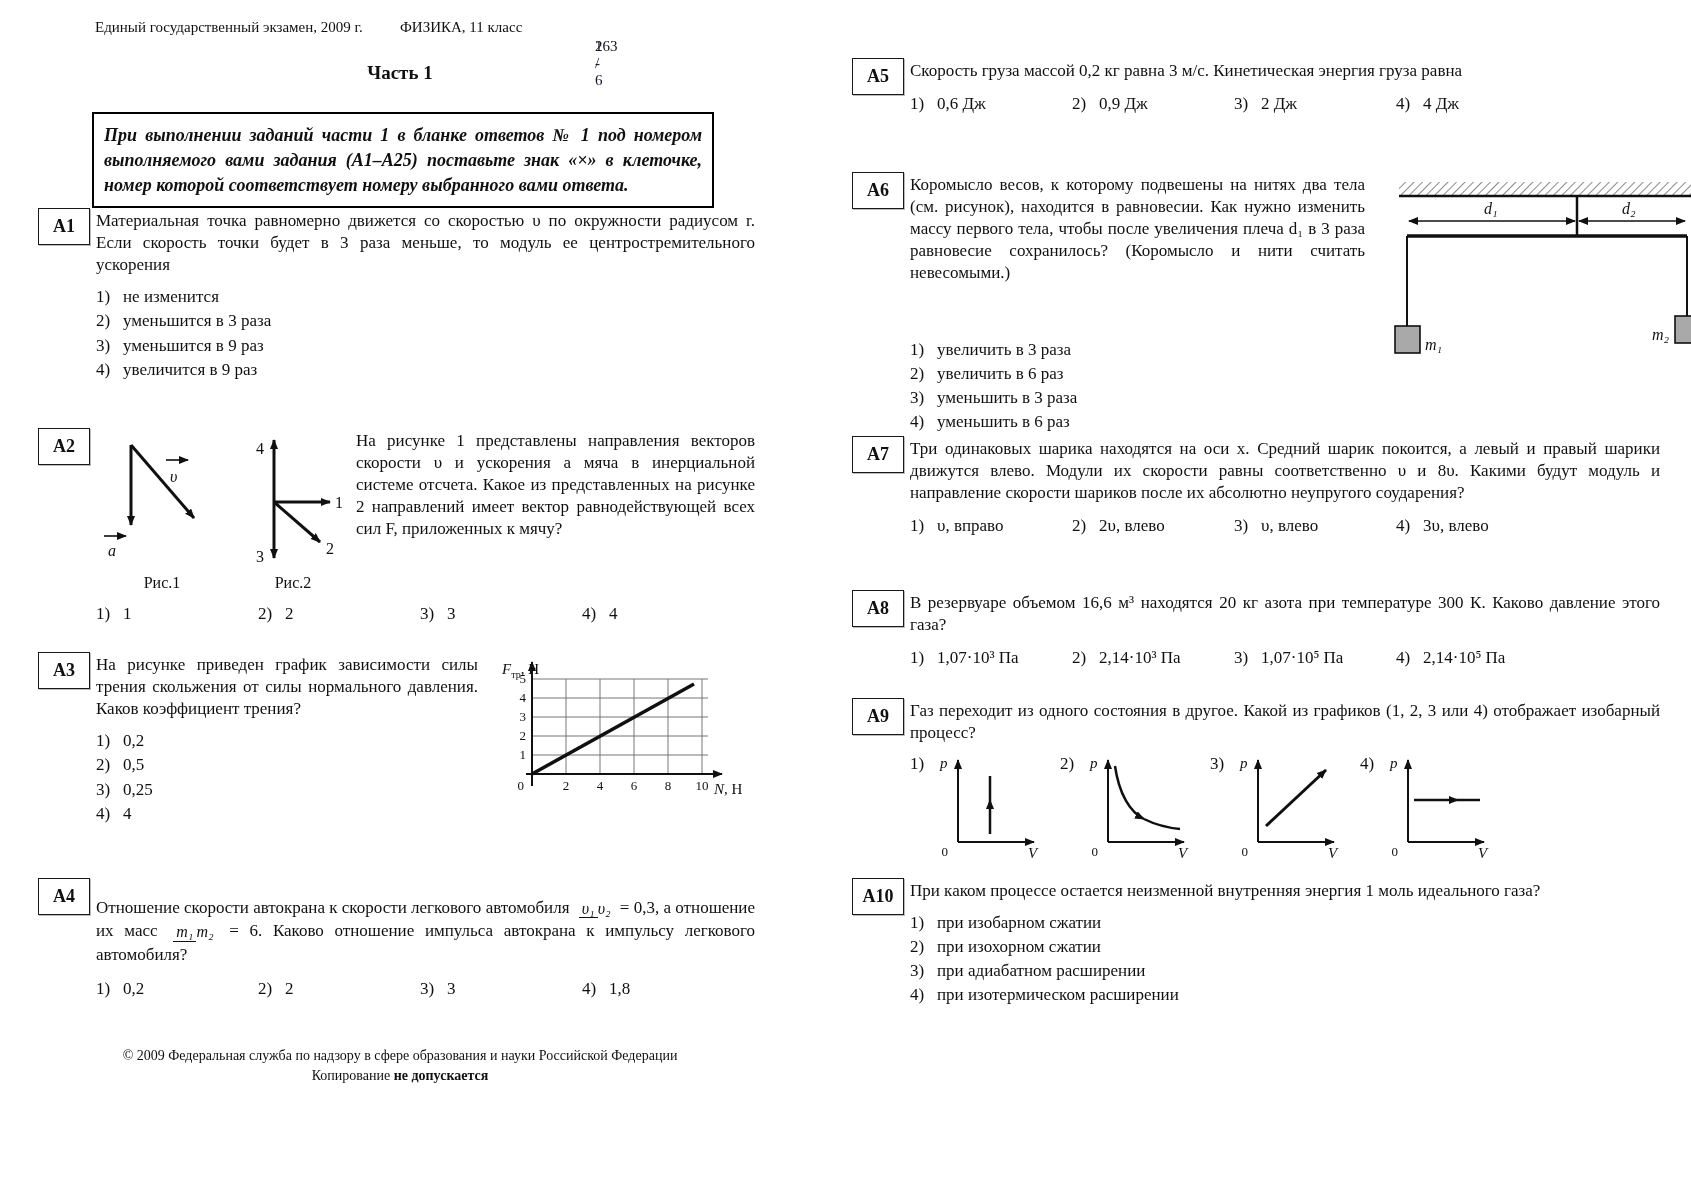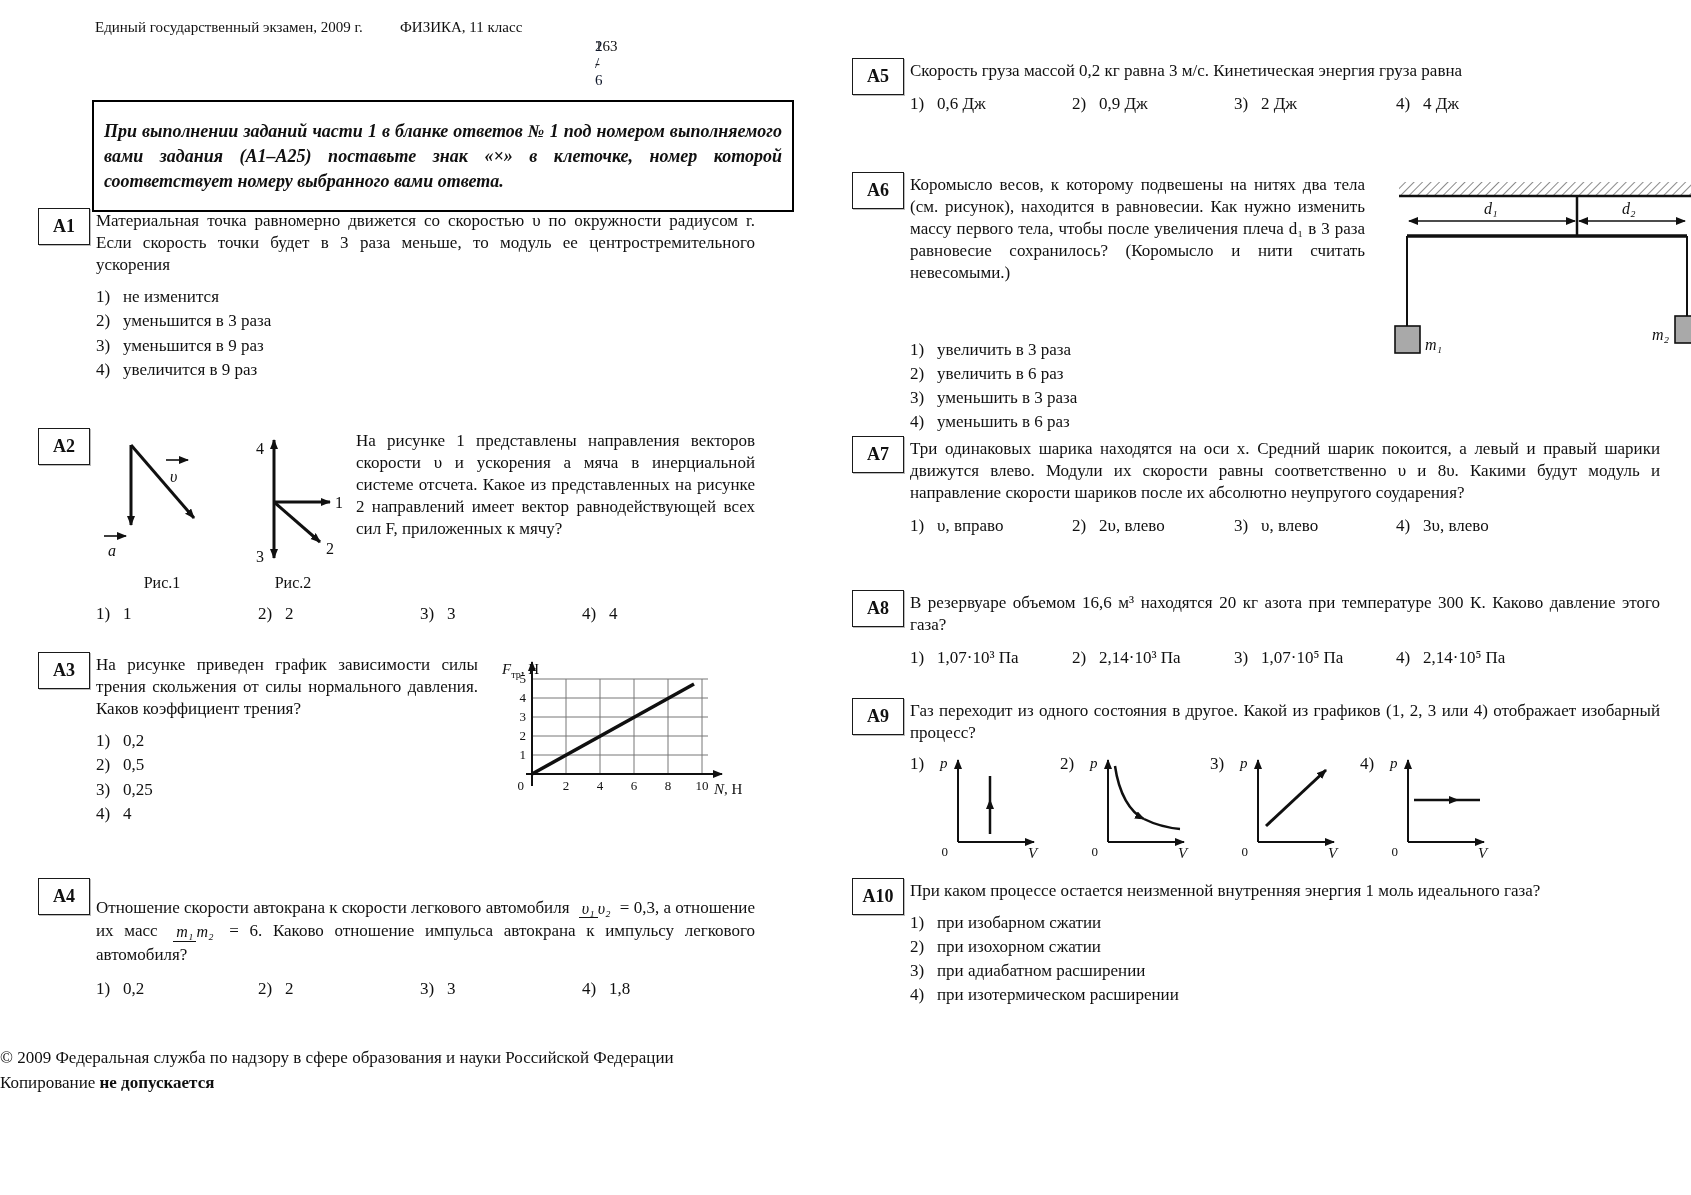--- a/index.html
+++ b/index.html
@@ -9,22 +9,22 @@
     font-family:"Liberation Serif","DejaVu Serif",serif; color:#101010; overflow:hidden;
   }
   
   .hdr span { position:absolute; top:19px; font-size:15px; }
   .h-exam { left:95px; }
   .h-subj { left:400px; }
   .h-code { left:595px; }
   .pg { color:#0f172a; }
   .part-title { position:absolute; left:0; top:62px; width:800px; text-align:center;
     font-weight:bold; font-size:19px; }
-  .instr { position:absolute; left:92px; top:100px; width:702px; border:2px solid #000;
-    padding:17px 10px; font-weight:bold; font-style:italic; font-size:18px; line-height:1.38;
+  .instr { position:absolute; left:92px; top:112px; width:622px; border:2px solid #000;
+    padding:9px 10px; font-weight:bold; font-style:italic; font-size:18px; line-height:1.38;
     text-align:justify; }
   
   .q { position:absolute; display:flex; align-items:flex-start; }
   .qnum { flex:none; width:52px; height:37px; border:1.6px solid #1a1a1a;
     display:flex; align-items:center; justify-content:center;
     font-weight:bold; font-size:18px; margin-right:6px; background:#fff;
     box-shadow:1px 1px 0 #bbb; }
   .qbody { flex:1; padding-top:2px; }
   .stem { font-size:17px; line-height:1.3; text-align:justify; }
   .opts-v { list-style:none; margin-top:9px; }
@@ -41,22 +41,22 @@
   
   .a4p { font-size:17px; line-height:1.35; text-align:justify;margin-top:17px; }
   .frac { display:inline-flex; text-align:center; vertical-align:middle;
     font-style:italic; line-height:1.1; margin:2px 5px; font-size:16px; }
   .frac .num { border-bottom:1.3px solid #101010; padding:0 3px; }
   
   .a9row { display:flex; margin-top:8px; }
   .a9g { width:150px; display:flex; align-items:flex-start; }
   .a9n { font-size:17px; margin-right:4px; margin-top:2px; display:inline-block; }
   
-  .footer { position:absolute; left:0; top:1046px; width:800px; text-align:left;
-    font-size:17px; line-height:1.45; }
+  .footer { position:absolute; left:0; top:1046px; width:800px; text-align:center;
+    font-size:14px; line-height:1.45; }
   svg text { font-family:"Liberation Serif","DejaVu Serif",serif; fill:#101010; }
   .tick { font-size:13px; }
   .figlabel { font-size:16px; }
   .axlabel { font-size:15px; }
 </style>
 </head>
 <body>
 
 <div class="page">
 
@@ -76,20 +76,21 @@
 
   <div class="hdr">
     <span class="h-exam">Единый государственный экзамен, 2009 г.</span>
     <span class="h-subj">ФИЗИКА, 11 класс</span>
     <span class="h-code">
         <span>163 -</span> 
         <span class="pg">2 / 6</span>
       </span>
   </div>
 
+  <div class="part-title">Часть 1</div>
 
   <div class="instr">При выполнении заданий части 1 в бланке ответов № 1 под номером выполняемого вами задания (А1–А25) поставьте знак «×» в клеточке, номер которой соответствует номеру выбранного вами ответа.</div>
 
   <div class="q" style="left:38px; top:208px; width:717px;">
     <div class="qnum">
         <span>А1</span>
       </div>
     <div class="qbody">
       <p class="stem">Материальная точка равномерно движется со скоростью υ по окружности радиусом r. Если скорость точки будет в 3 раза меньше, то модуль ее центростремительного ускорения</p>
       <ul class="opts-v">

